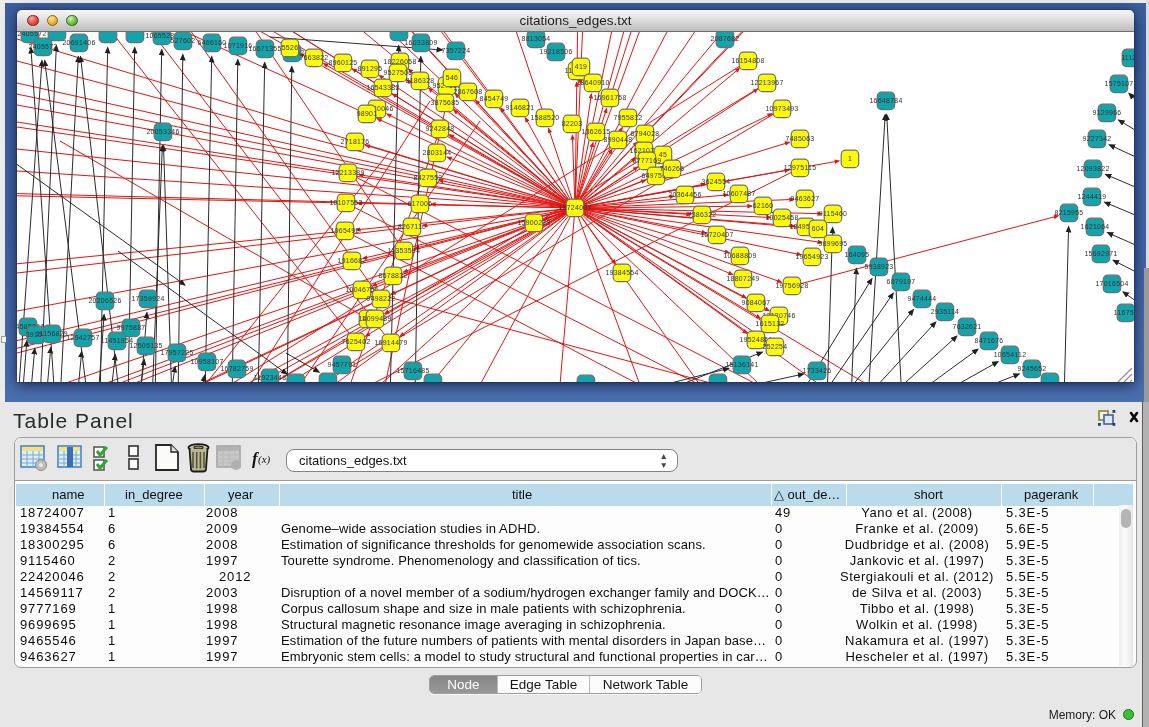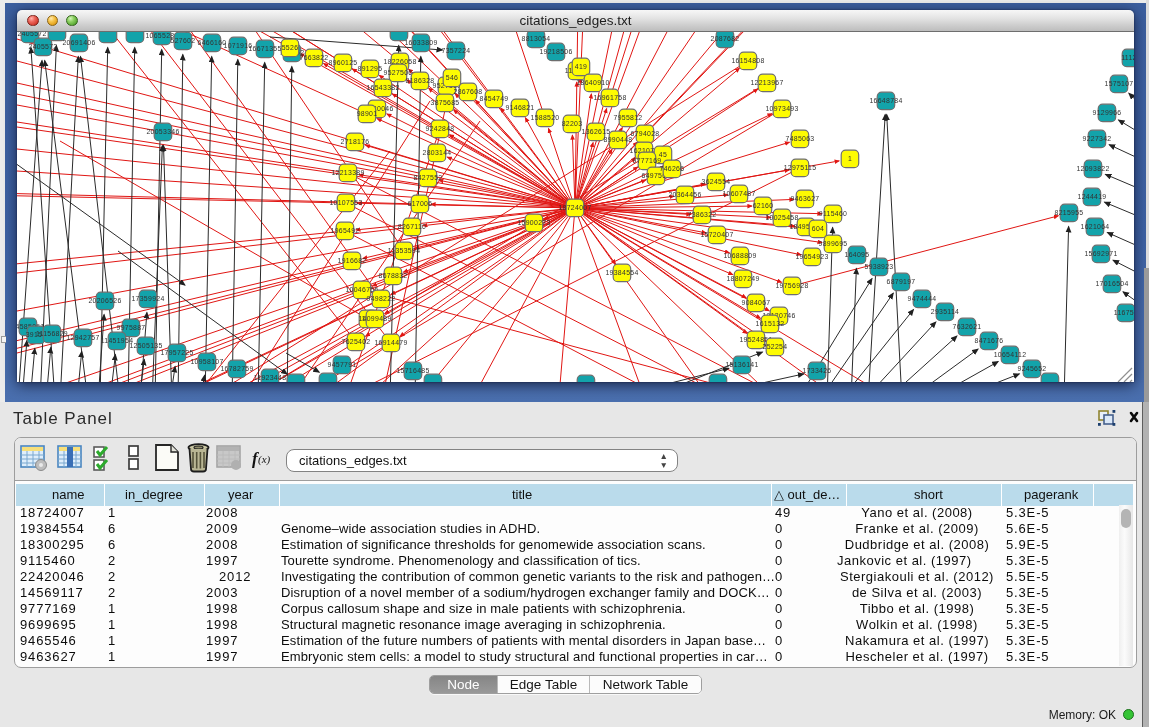--- a/index.html
+++ b/index.html
@@ -16,21 +16,21 @@
 #tl-r{left:10px;background:radial-gradient(circle at 35% 28%,#ffb2ad 0%,#ee6a5f 35%,#d33b2f 75%,#8e1a10 100%);border:0.5px solid #7c2018}
 #tl-y{left:29.5px;background:radial-gradient(circle at 35% 28%,#ffe9b0 0%,#f7c64e 35%,#e3a11b 75%,#93610a 100%);border:0.5px solid #8a6414}
 #tl-g{left:49px;background:radial-gradient(circle at 35% 28%,#d2f4b9 0%,#8ed163 35%,#5aa933 75%,#2d6412 100%);border:0.5px solid #33641c}
 #title{left:0;top:3px;width:1117px;text-align:center;font-size:13.5px;color:#1d1d1d}
 #graph{left:0;top:21.5px;width:1117px;height:350.5px;background:#fff;overflow:hidden}
 
 #rsliver{left:1146px;top:0;width:3px;height:404px;background:#dcdcdc}
 #rsliver2{left:1144px;top:268px;width:5px;height:134px;background:#9a9a9a}
 
 #bottom{left:0;top:402px;width:1149px;height:325px;background:#e7e7e7}
-#tpTitle{left:13px;top:7px;font-size:17px;letter-spacing:1px;color:#2a2a2a}
+#tpTitle{left:13px;top:7px;font-size:21px;letter-spacing:1px;color:#2a2a2a}
 #bRight{left:1142px;top:0;width:7px;height:325px;background:#b2b2b2;border-left:1px solid #5e5e5e}
 #card{left:14px;top:35px;width:1123px;height:231px;background:#fdfdfd;
  border:1px solid #9d9d9d;border-radius:7px;overflow:hidden}
 #toolrow{left:0;top:0;width:1121px;height:43px;background:#e7e7e7;border-bottom:1px solid #9d9d9d}
 #combo{left:271px;top:11px;width:392px;height:23px;background:#fff;border:1px solid #838383;
  border-radius:8px;font-size:13px;color:#111;line-height:21px;padding-left:12px}
 #combo .ud{position:absolute;right:9px;top:2px;font-size:8.5px;color:#444;line-height:9px}
 
 #thead{left:1px;top:46px;width:1117px;height:22px;background:#badbeb;font-size:13px;color:#101010}
 #thead span{position:absolute;top:3px}
@@ -673,28 +673,27 @@
       <span style="left:760px">0</span>
       <span class="t" style="left:822px;width:160px;text-align:center;letter-spacing:.5px">Dudbridge et al. (2008)</span>
       <span style="left:991px">5.9E-5</span>
     </div>
     <div class="trow" style="top:151px">
       <span style="left:5px">9115460</span>
       <span style="left:93px">2</span>
       <span style="left:191px">1997</span>
       <span class="t" style="left:266px">Tourette syndrome. Phenomenology and classification of tics.</span>
       <span style="left:760px">0</span>
-      <span class="t" style="left:822px;width:160px;text-align:left;letter-spacing:.5px">Jankovic et al. (1997)</span>
+      <span class="t" style="left:822px;width:160px;text-align:center;letter-spacing:.5px">Jankovic et al. (1997)</span>
       <span style="left:991px">5.3E-5</span>
     </div>
     <div class="trow" style="top:167px">
       <span style="left:5px">22420046</span>
       <span style="left:93px">2</span>
       <span style="left:204px">2012</span>
-      <span class="t" style="left:266px">Investigating the contribution of common genetic variants to the risk and pathogen…</span>
       <span style="left:760px">0</span>
       <span class="t" style="left:822px;width:160px;text-align:center;letter-spacing:.5px">Stergiakouli et al. (2012)</span>
       <span style="left:991px">5.5E-5</span>
     </div>
     <div class="trow" style="top:183px">
       <span style="left:5px">14569117</span>
       <span style="left:93px">2</span>
       <span style="left:191px">2003</span>
       <span class="t" style="left:266px">Disruption of a novel member of a sodium/hydrogen exchanger family and DOCK…</span>
       <span style="left:760px">0</span>

